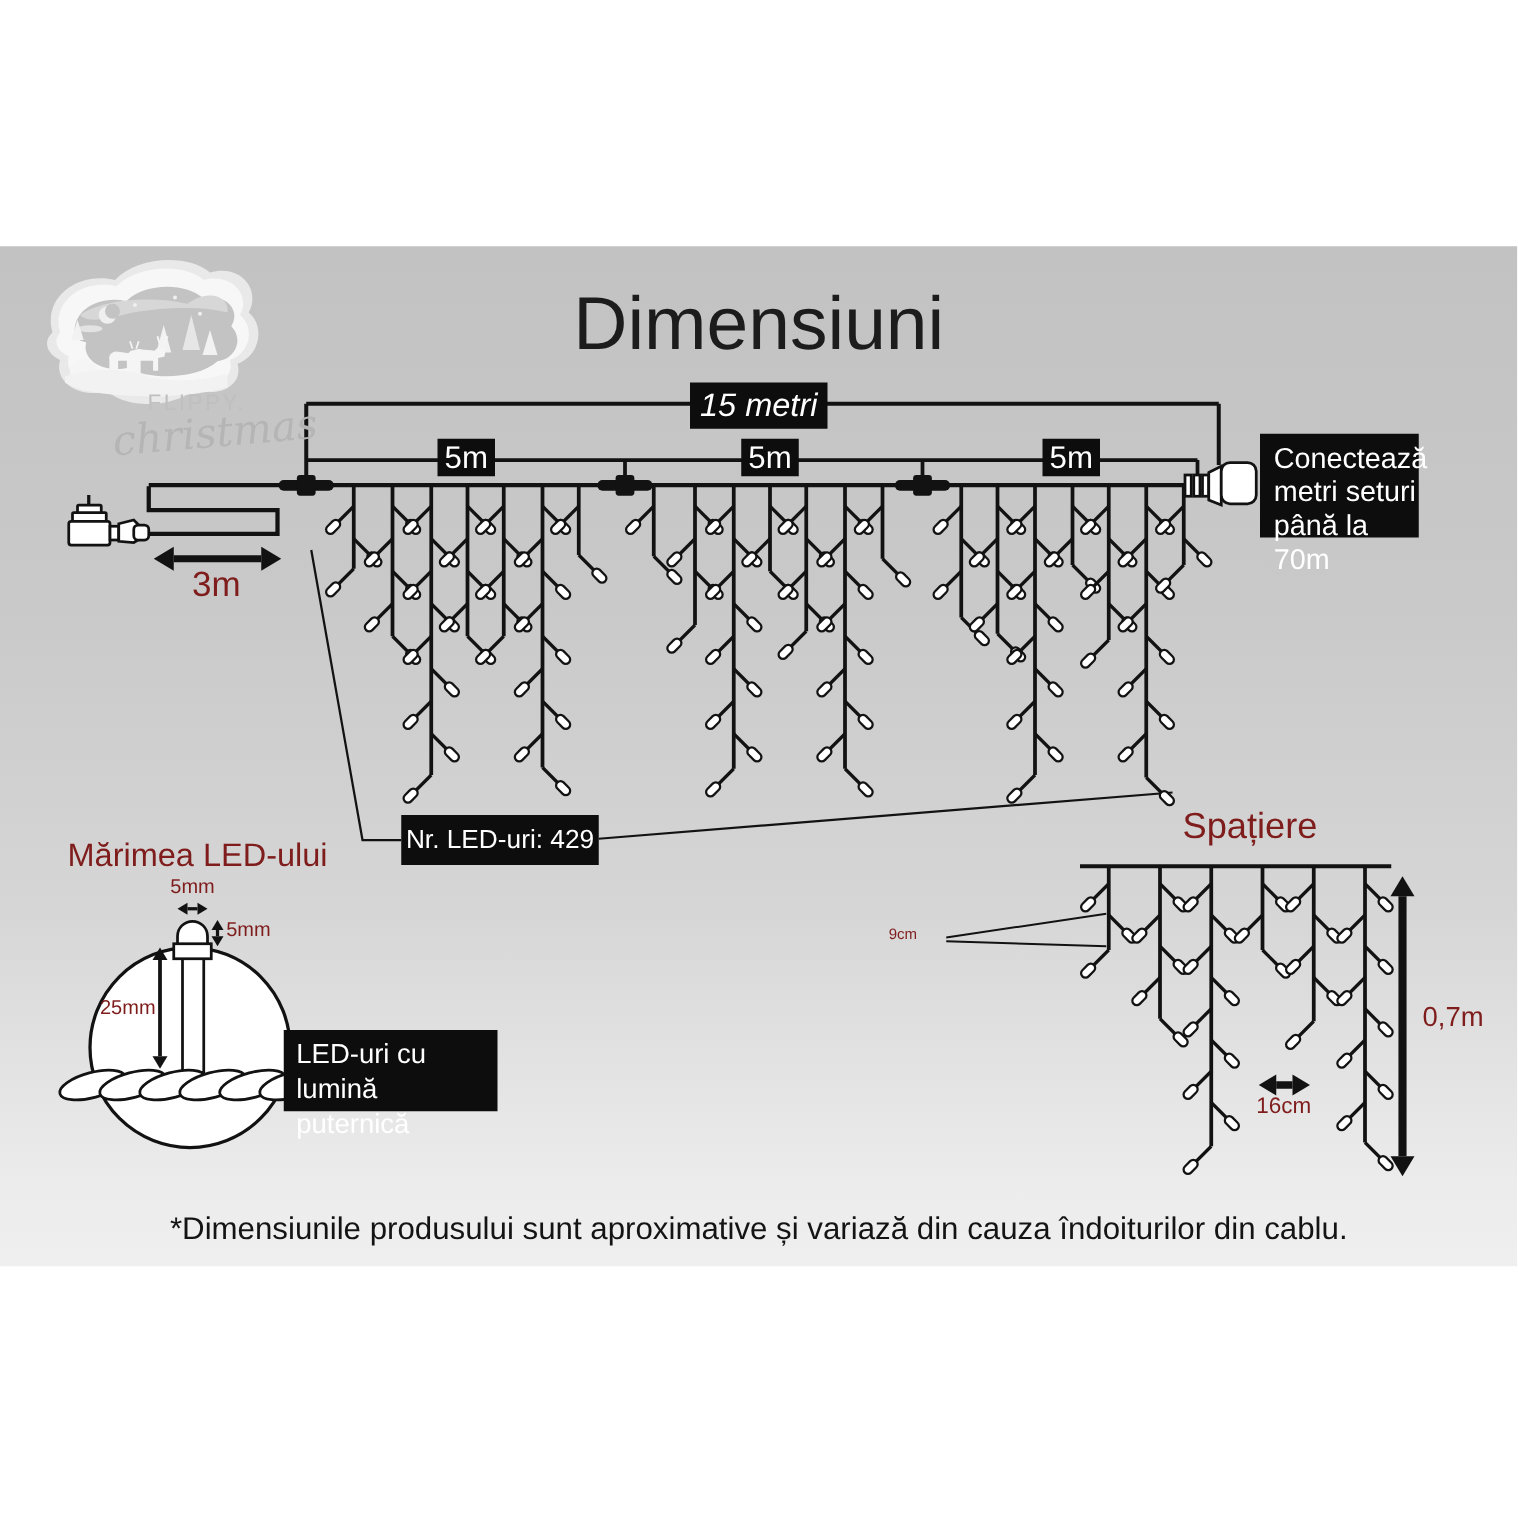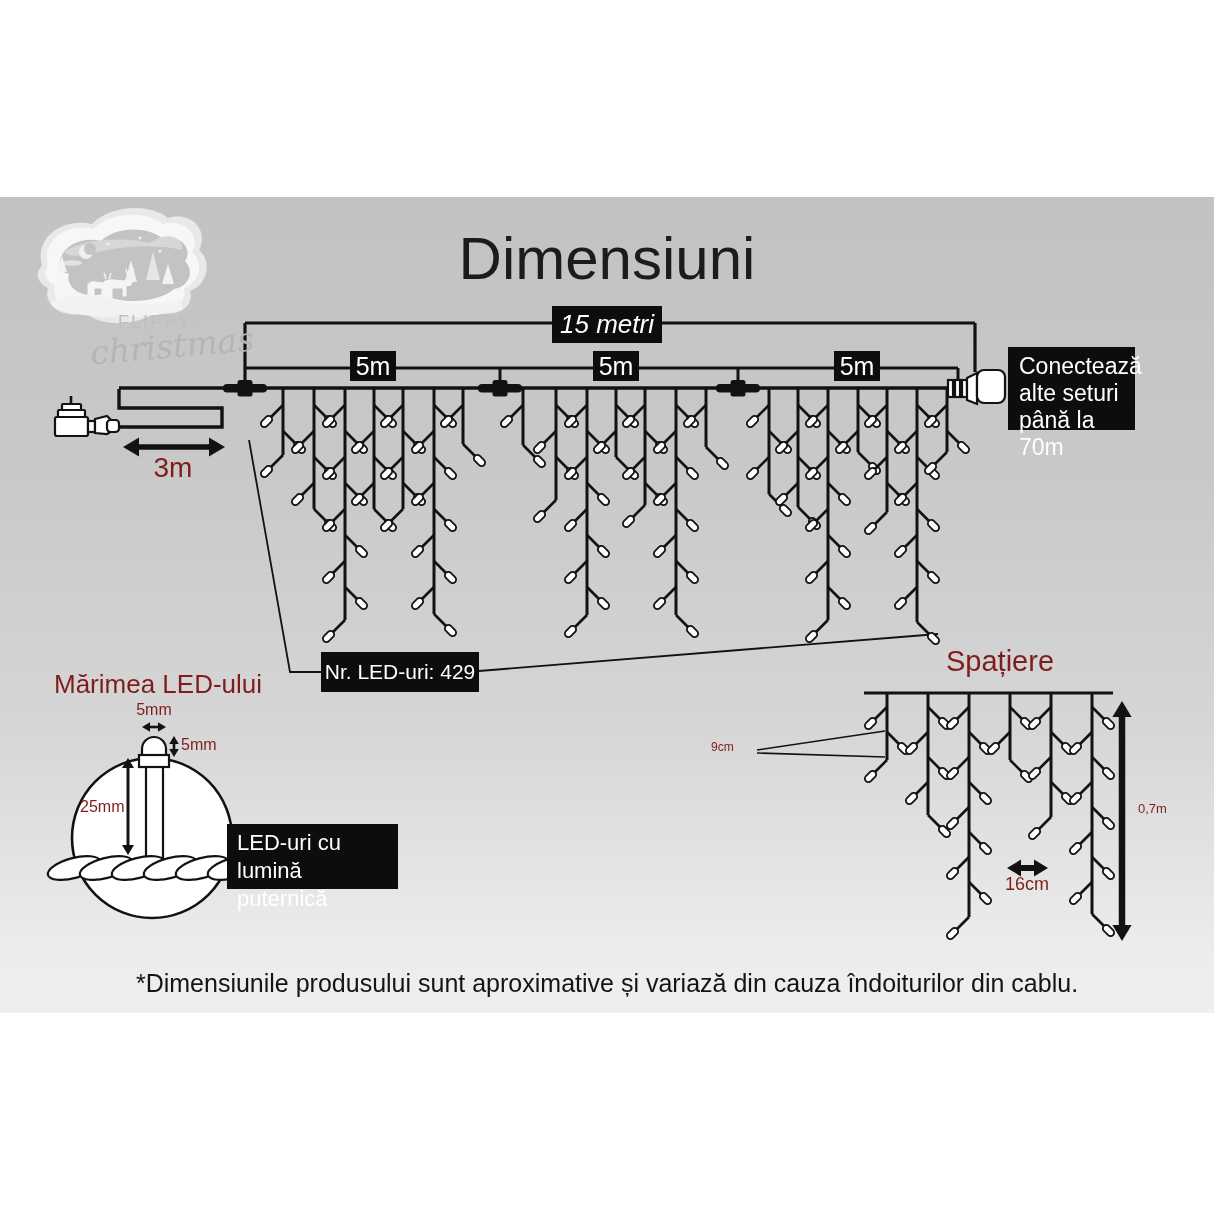--- a/index.html
+++ b/index.html
@@ -20,21 +20,21 @@
   .blednote{left:227px;top:824px;width:171px;height:65px;font-size:22px;line-height:28px;padding:5px 0 0 10px;box-sizing:border-box;}
   .bconnect span,.blednote span{display:block;}
   .m3{left:130px;top:452px;width:86px;text-align:center;font-size:28px;}
   .mm5top{left:130px;top:701px;width:48px;text-align:center;font-size:16px;}
   .mm5right{left:181px;top:736px;font-size:16px;}
   .mm25{left:80px;top:798px;width:44px;text-align:left;font-size:16px;}
   .hmarimea{left:54px;top:669px;font-size:26px;}
   .hspatiere{left:946px;top:645px;font-size:29px;}
   .cm9{left:711px;top:740px;font-size:12px;}
   .cm16{left:1003px;top:874px;width:48px;text-align:center;font-size:18px;}
-  .m07{left:1138px;top:801px;font-size:13px;}
+  .m07{left:1138px;top:801px;font-size:22px;}
   .footnote{left:0;right:0;top:969px;text-align:center;font-size:25px;color:#141414;}
   .brand{left:118px;top:312px;width:86px;text-align:left;font-size:18px;letter-spacing:2px;color:#bfbfbf;}
   .script{left:90px;top:327px;width:150px;text-align:center;font-size:33px;color:#b5b5b5;
           font-family:"DejaVu Serif",serif;font-style:italic;transform:rotate(-5deg);}
 </style>
 </head>
 <body>
 
 <div class="stage">
   <div class="band"></div>
@@ -786,21 +786,21 @@
   <div class="lbl brand">FLIPPY.</div>
   <div class="lbl script">christmas</div>
 
   <div class="blackbox bb-center b15">15 metri</div>
   <div class="blackbox bb-center b5 s0">5m</div>
   <div class="blackbox bb-center b5 s1">5m</div>
   <div class="blackbox bb-center b5 s2">5m</div>
 
   <div class="blackbox bconnect">
     <span>Conectează</span>
-    <span>alte seturi</span>
+    <span>metri seturi</span>
     <span>până la 70m</span>
   </div>
 
   <div class="blackbox bb-center bnrled">Nr. LED-uri: 429</div>
 
   <div class="blackbox blednote">
     <span>LED-uri cu lumină</span>
     <span>puternică</span>
   </div>
 

